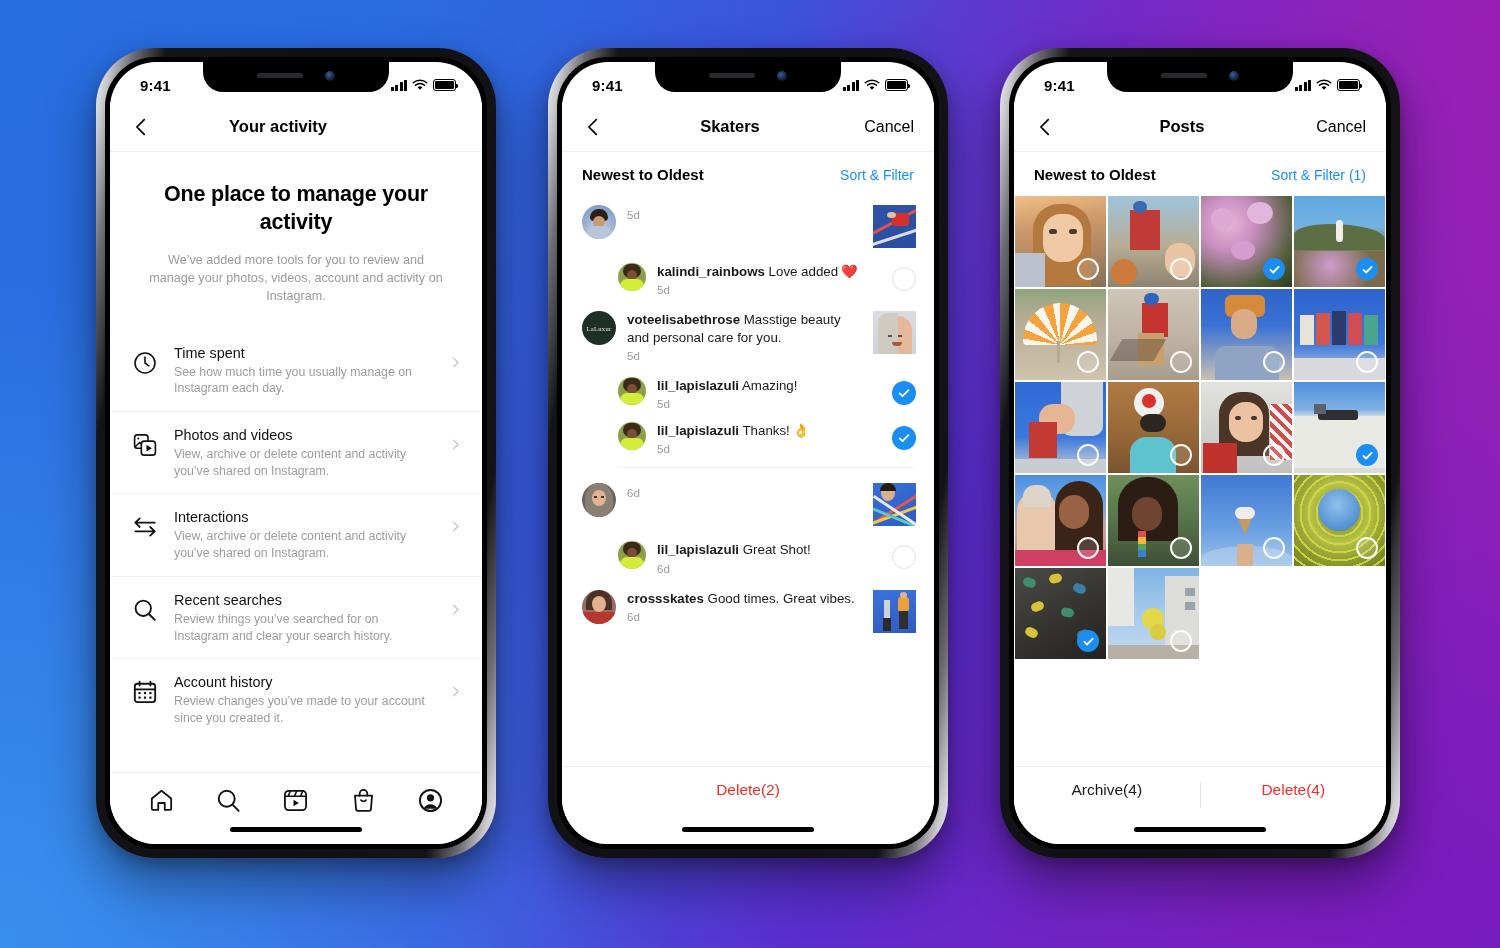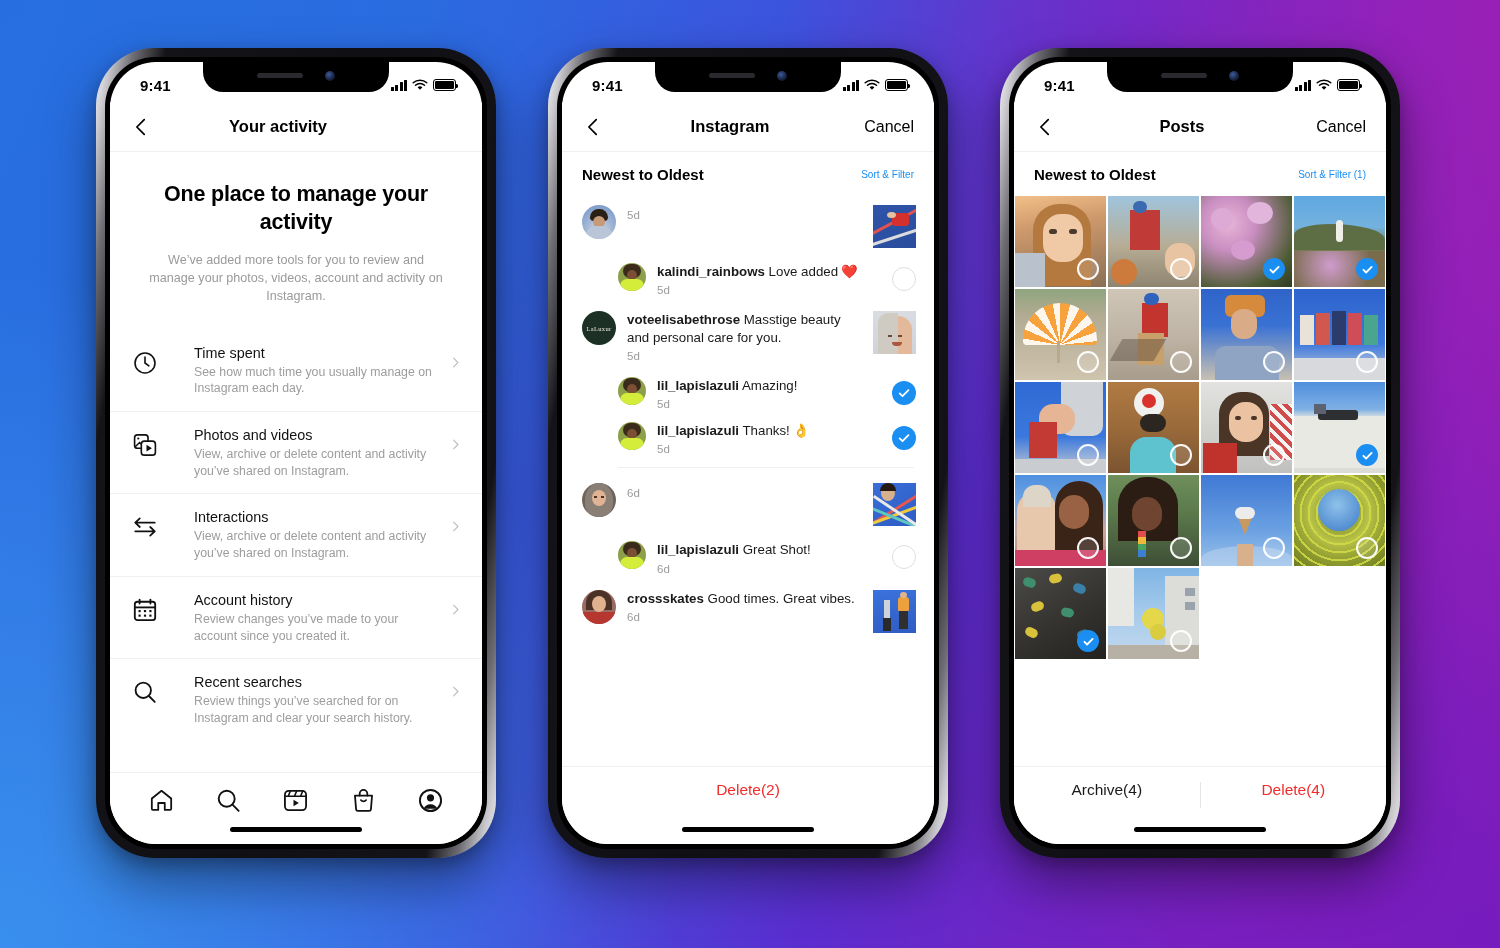--- a/index.html
+++ b/index.html
@@ -92,21 +92,21 @@
   .hero { padding: 28px 34px 0; text-align: center; }
   .hero h1 { font-size: 21.5px; font-weight: 700; line-height: 1.32; color: #000; letter-spacing:-0.2px;text-align:center;}
   .hero p { margin-top: 14px; font-size: 12.6px; line-height: 1.45; color: #9a9a9a; }
   .alist { margin-top: 24px; }
   .arow {
     display: flex; align-items: flex-start; gap: 16px;
     padding: 14px 20px 14px 22px; border-top: 1px solid #f1f1f1; cursor: pointer;
   }
   .arow:first-child { border-top: none; }
   .arow-ico { width: 26px; height: 26px; flex-shrink: 0; margin-top: 6px; }
-  .arow-txt { flex: 1; margin-left: 20px; }
+  .arow-txt { flex: 1; }
   .arow-title { font-size: 14.4px; color: #111; line-height:1.25; }
   .arow-sub { font-size: 12.3px; color: #9d9d9d; line-height: 1.36; margin-top: 2px; }
   .arow-chev { width: 13px; height: 13px; margin-top: 12px; flex-shrink:0; }
 
   .tabbar {
     position: absolute; bottom: 0; left: 0; right: 0; height: 72px;
     border-top: 1px solid #f0f0f0; background: #fff;
     display: flex; align-items: flex-start; justify-content: space-around;
     padding: 14px 18px 0; z-index: 4;
   }
@@ -116,21 +116,21 @@
     position: absolute; bottom: 12px; left: 50%; transform: translateX(-50%);
     width: 132px; height: 5px; border-radius: 3px; background: #000; z-index: 7;
   }
 
   
   .sortrow {
     display:flex; align-items:center; justify-content:space-between;
     padding: 14px 20px 13px 20px; background:#fff;
   }
   .sortrow .s-left { font-size: 15px; font-weight: 700; color: #000; }
-  .sortrow .s-right { font-size: 10px; color: #1b8ef2; cursor:pointer; }
+  .sortrow .s-right { font-size: 14px; color: #1b8ef2; cursor:pointer; }
 
   
   .p2-body { position: absolute; top: 90px; left: 0; right: 0; bottom: 78px; overflow: hidden; background: #fff; }
   .c-item { display: flex; align-items: flex-start; padding: 9px 18px 9px 20px; gap: 11px; }
   .c-item.reply { padding-left: 56px; padding-top: 6px; padding-bottom: 6px; }
   .avatar { width: 34px; height: 34px; border-radius: 50%; flex-shrink: 0; overflow:hidden; background:#ddd;}
   .c-item.reply .avatar { width: 28px; height: 28px; }
   .c-main { flex: 1; min-width: 0; }
   .c-text { font-size: 13.3px; line-height: 1.3; color: #1a1a1a; }
   .c-text b { font-weight: 700; }
@@ -253,49 +253,49 @@
               <div class="arow-title">Interactions</div>
               <div class="arow-sub">View, archive or delete content and activity you’ve shared on Instagram.</div>
             </div>
             <svg class="arow-chev" viewBox="0 0 24 24">
                 <path d="M8.5 4l8 8-8 8" stroke="#bdbdbd" stroke-width="2" fill="none" stroke-linecap="round" stroke-linejoin="round"></path>
               </svg>
           </div>
 
           <div class="arow">
             <svg class="arow-ico" viewBox="0 0 24 24">
+                <circle cx="10.4" cy="10.4" r="7.1" stroke="#111" stroke-width="1.7" fill="none"></circle>
+                <path d="M15.6 15.7 21 21.2" stroke="#111" stroke-width="1.7" stroke-linecap="round"></path>
+              </svg>
+            <div class="arow-txt">
+              <div class="arow-title">Recent searches</div>
+              <div class="arow-sub">Review things you’ve searched for on Instagram and clear your search history.</div>
+            </div>
+            <svg class="arow-chev" viewBox="0 0 24 24">
+                <path d="M8.5 4l8 8-8 8" stroke="#bdbdbd" stroke-width="2" fill="none" stroke-linecap="round" stroke-linejoin="round"></path>
+              </svg>
+          </div>
+
+          <div class="arow">
+            <svg class="arow-ico" viewBox="0 0 24 24">
               <rect x="2.6" y="4.4" width="18.8" height="17" rx="2.4" stroke="#111" stroke-width="1.7" fill="none"></rect>
               <path d="M2.6 9.6h18.8" stroke="#111" stroke-width="1.7"></path>
               <path d="M7 2.4v3.6M17 2.4v3.6" stroke="#111" stroke-width="1.7" stroke-linecap="round"></path>
               <g fill="#111">
                   <rect x="6" y="12" width="2" height="2"></rect>
                   <rect x="11" y="12" width="2" height="2"></rect>
                   <rect x="16" y="12" width="2" height="2"></rect>
                   <rect x="6" y="16.2" width="2" height="2"></rect>
                   <rect x="11" y="16.2" width="2" height="2"></rect>
                   <rect x="16" y="16.2" width="2" height="2"></rect>
                 </g>
             </svg>
             <div class="arow-txt">
               <div class="arow-title">Account history</div>
               <div class="arow-sub">Review changes you’ve made to your account since you created it.</div>
-            </div>
-            <svg class="arow-chev" viewBox="0 0 24 24">
-                <path d="M8.5 4l8 8-8 8" stroke="#bdbdbd" stroke-width="2" fill="none" stroke-linecap="round" stroke-linejoin="round"></path>
-              </svg>
-          </div>
-
-          <div class="arow">
-            <svg class="arow-ico" viewBox="0 0 24 24">
-                <circle cx="10.4" cy="10.4" r="7.1" stroke="#111" stroke-width="1.7" fill="none"></circle>
-                <path d="M15.6 15.7 21 21.2" stroke="#111" stroke-width="1.7" stroke-linecap="round"></path>
-              </svg>
-            <div class="arow-txt">
-              <div class="arow-title">Recent searches</div>
-              <div class="arow-sub">Review things you’ve searched for on Instagram and clear your search history.</div>
             </div>
             <svg class="arow-chev" viewBox="0 0 24 24">
                 <path d="M8.5 4l8 8-8 8" stroke="#bdbdbd" stroke-width="2" fill="none" stroke-linecap="round" stroke-linejoin="round"></path>
               </svg>
           </div>
 
         </div>
       </div>
 
       <div class="tabbar">
@@ -355,21 +355,21 @@
           <div class="batt">
               <span></span>
             </div>
         </div>
       </div>
 
       <div class="navbar">
         <svg class="back-chevron" viewBox="0 0 24 24">
             <path d="M15.5 4 7.5 12l8 8" stroke="#000" stroke-width="1.9" fill="none" stroke-linecap="round" stroke-linejoin="round"></path>
           </svg>
-        <div class="nav-title">Instagram</div>
+        <div class="nav-title">Skaters</div>
         <div class="nav-right">Cancel</div>
       </div>
 
       <div class="p2-body">
 
         <div class="sortrow">
           <div class="s-left">Newest to Oldest</div>
           <div class="s-right">Sort &amp; Filter</div>
         </div>
 

